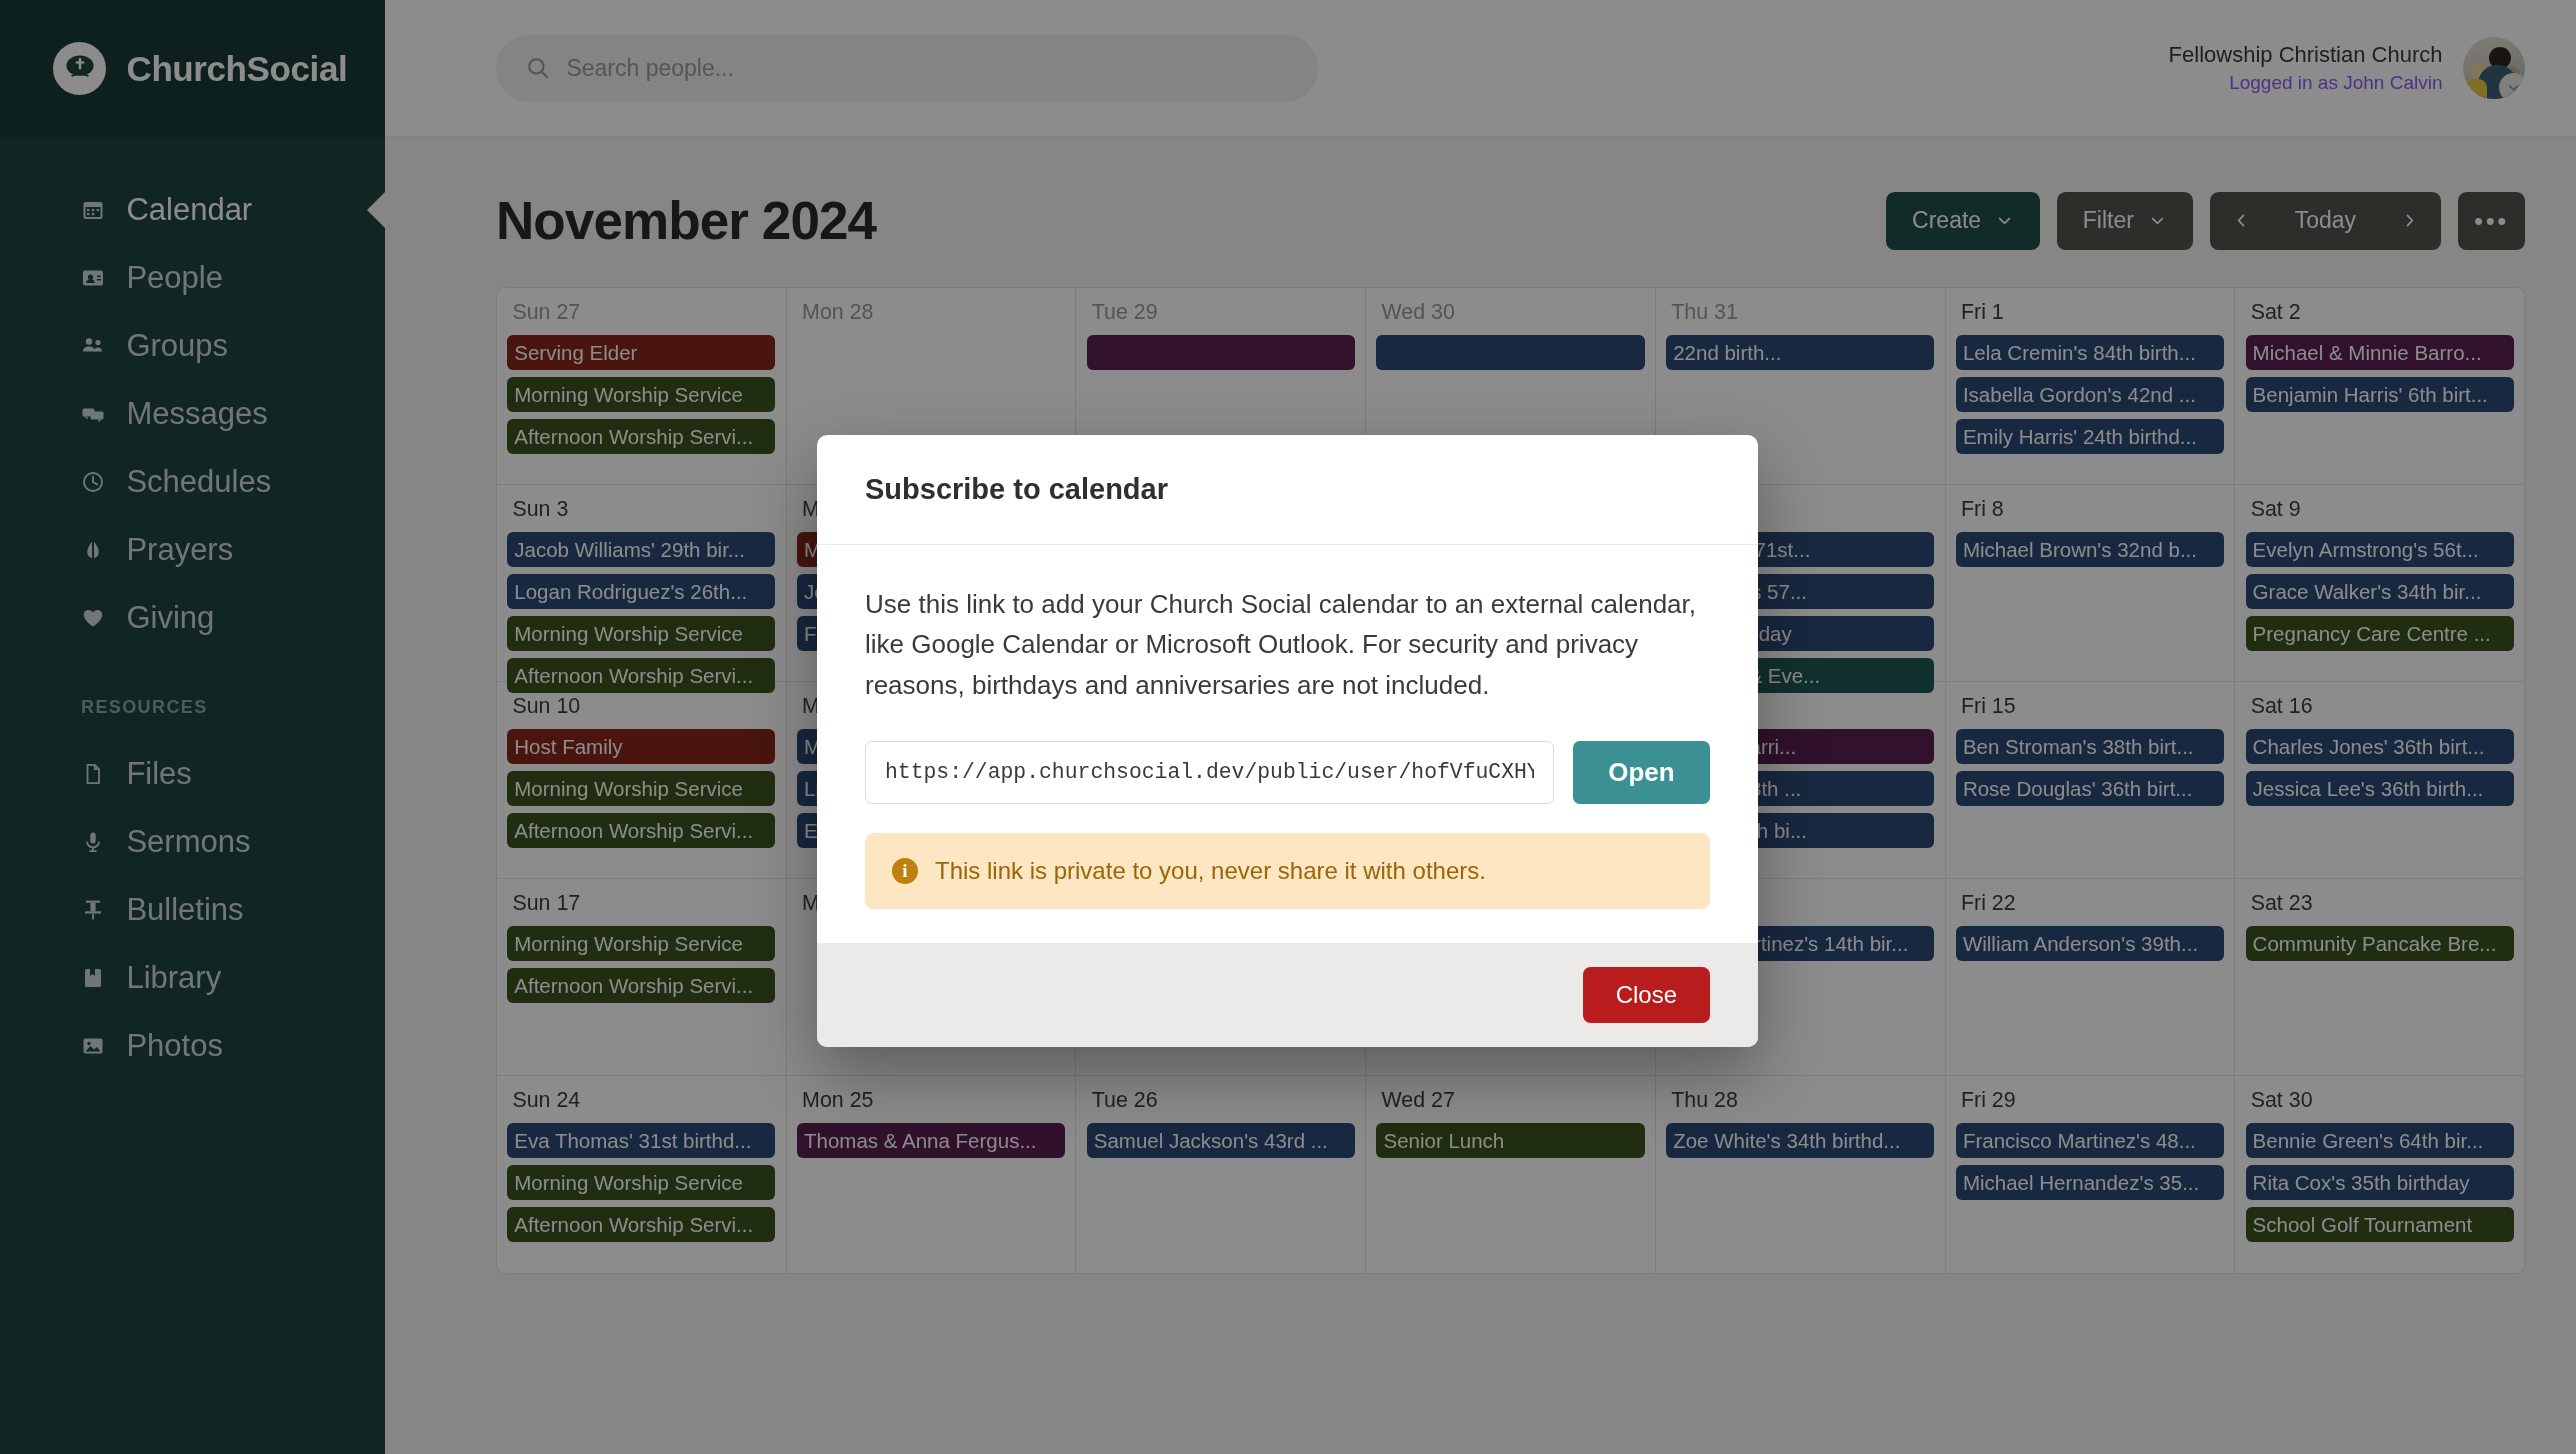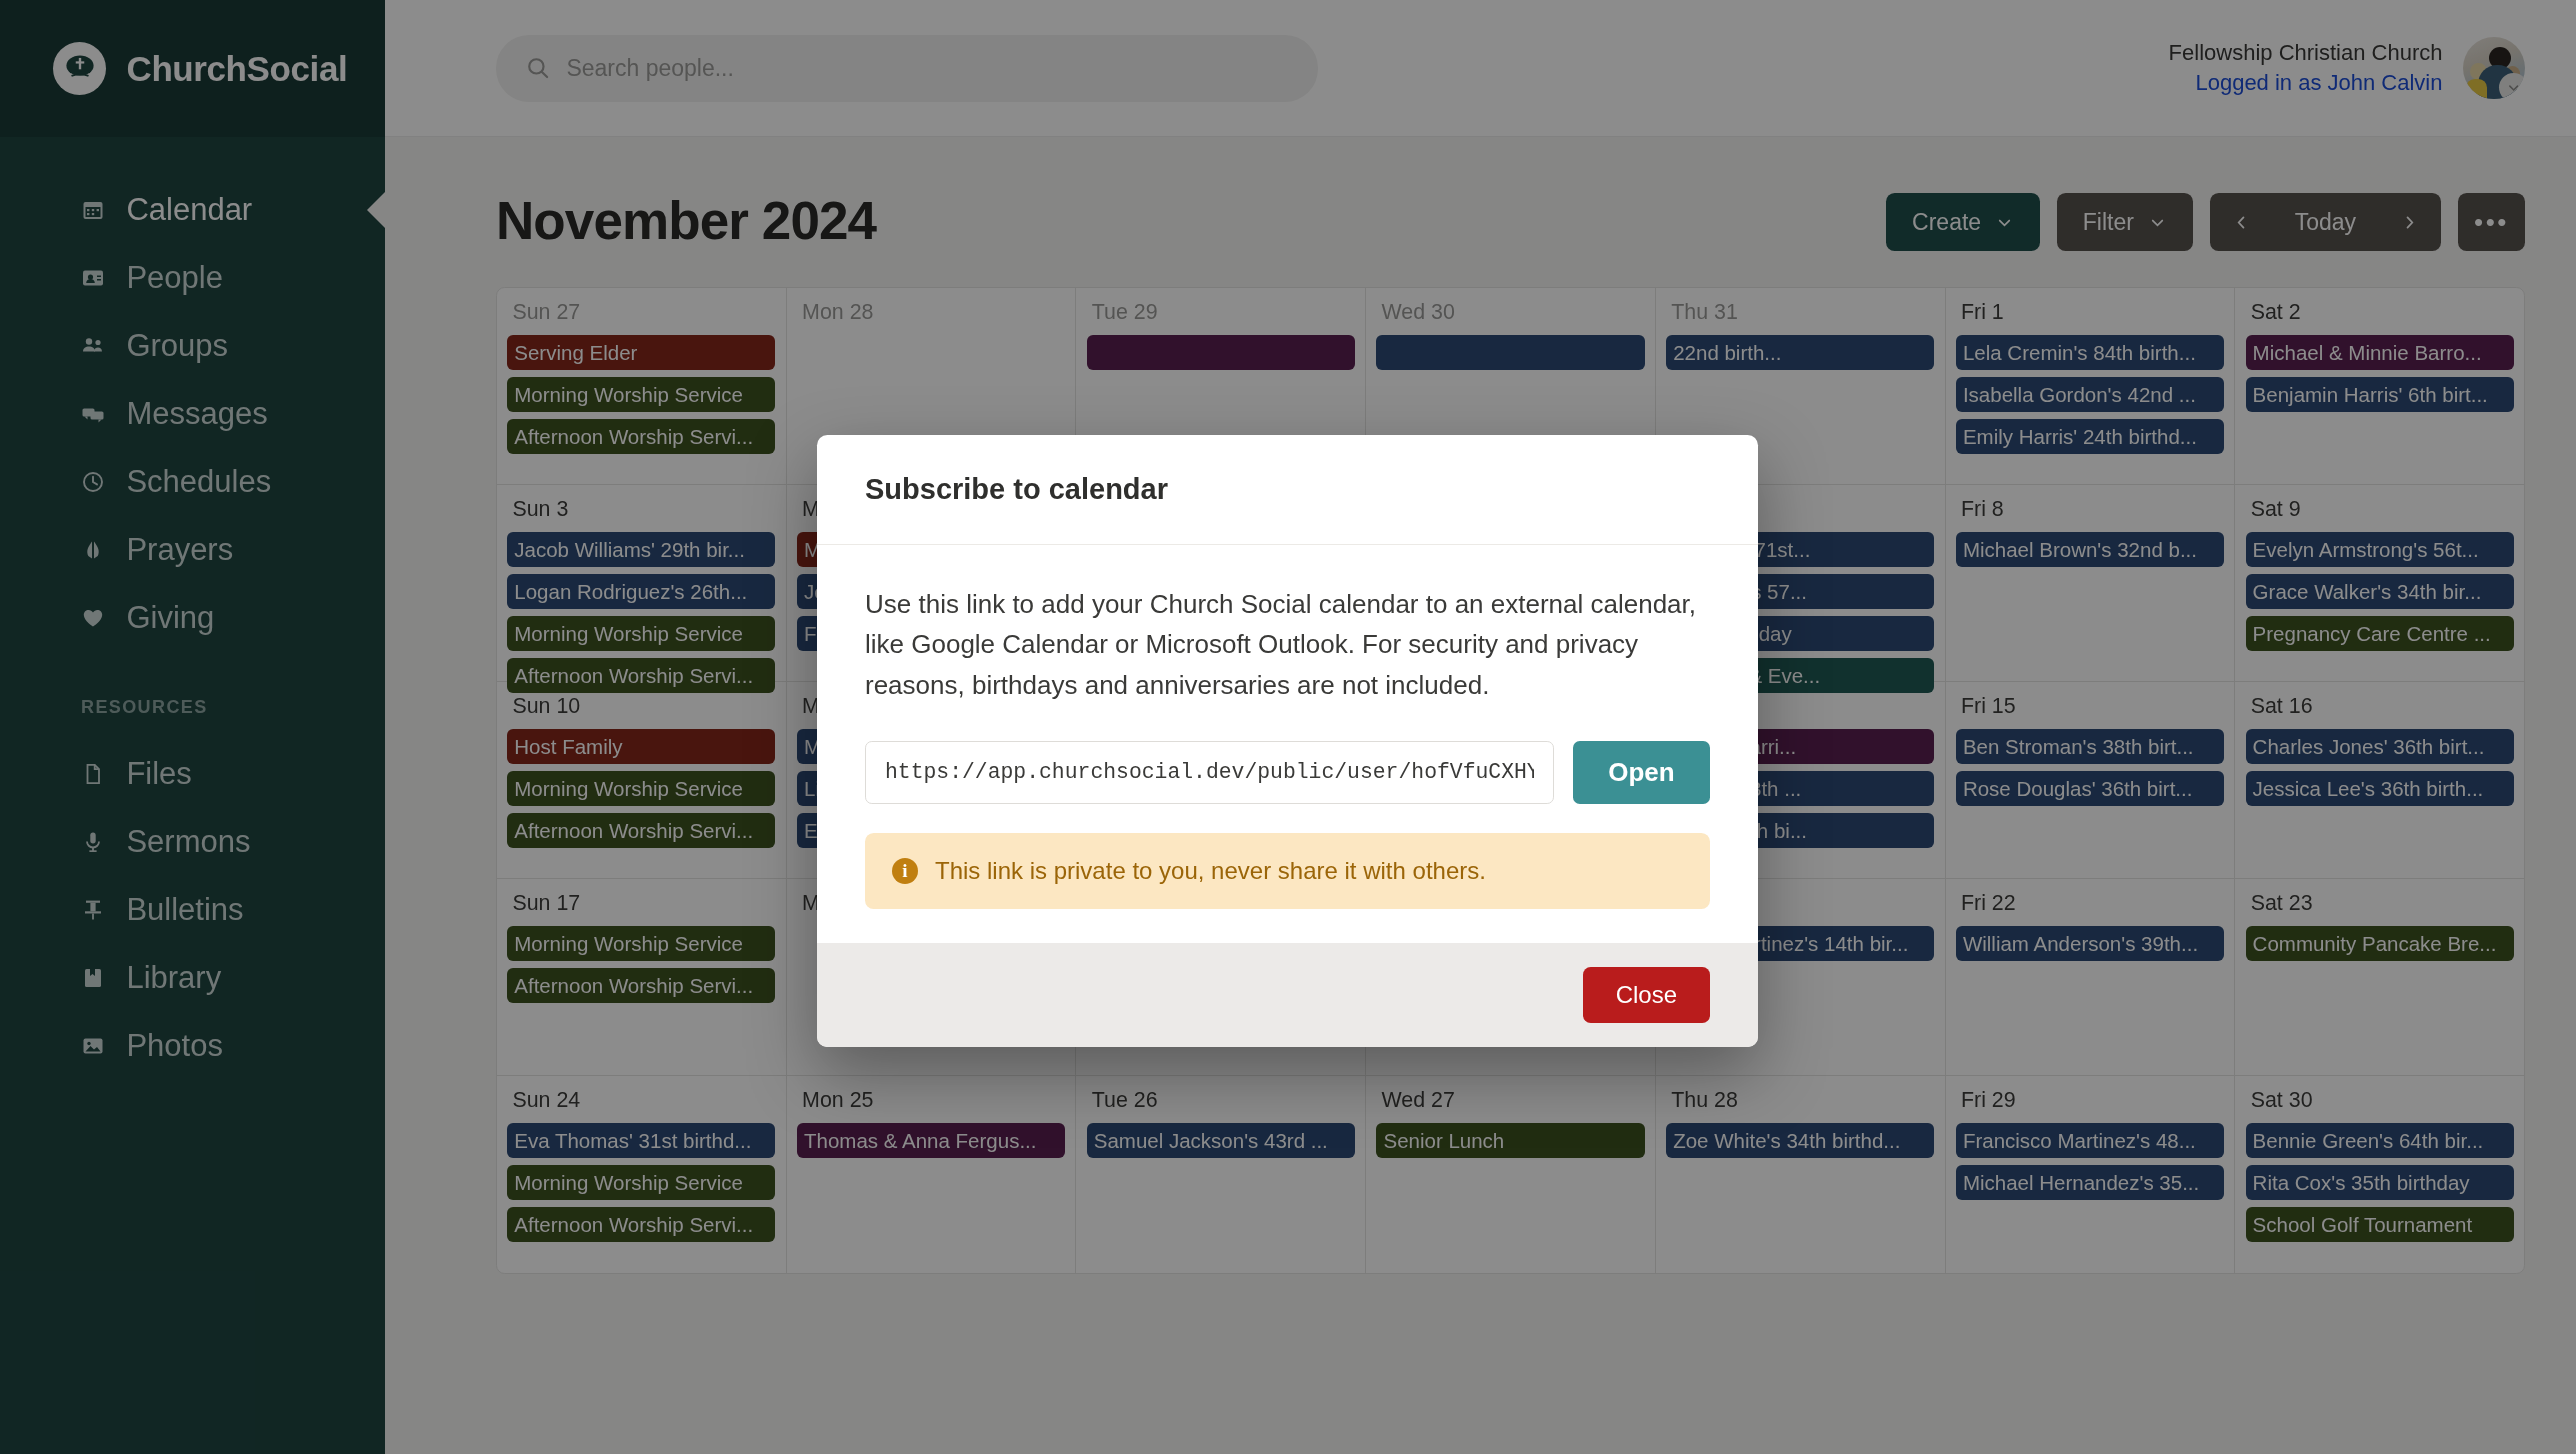--- a/index.html
+++ b/index.html
@@ -64,38 +64,38 @@
   }
   .searchbox {
     width: 822px; height: 67px; border-radius: 33px; background: #f1f1f0;
     display: flex; align-items: center; padding: 0 29px; flex: 0 0 auto;
   }
   .searchbox .ph { color: #9b9b99; font-size: 23px; margin-left: 15.4px; }
   .topbar-spacer { flex: 1 1 auto; }
   .user { display: flex; align-items: center; }
   .user-text { text-align: right; line-height: 1.35; margin-right: 20.5px; }
   .user-church { font-size: 22px; color: #3a3a38; }
-  .user-login { font-size: 22px; color: #1d4ed8; }
+  .user-login { font-size: 19px; color: #8b5cf6; }
   .avatar {
     width: 62px; height: 62px; border-radius: 50%; position: relative;
     background: linear-gradient(160deg,#e9e5df 0%,#d8d2c6 38%,#b9c7cf 70%,#9fb2bd 100%);
     overflow: hidden; flex: 0 0 auto;
   }
   .avatar .f-head { position:absolute; width:22px; height:22px; border-radius:50%; background:#2b2622; top:10.3px; left:26px; }
   .avatar .f-body { position:absolute; width:39px; height:34px; border-radius:19px 19px 0 0; background:#3c6079; bottom:0; left:15.4px; }
   .avatar .f-kid1 { position:absolute; width:17px; height:17px; border-radius:50%; background:#e8d8a8; top:26px; left:6.8px; }
   .avatar .f-kid2 { position:absolute; width:15.4px; height:15.4px; border-radius:50%; background:#cbb089; top:29px; right:5.1px; }
   .avatar .f-yellow { position:absolute; width:20.5px; height:20.5px; border-radius:8.6px 8.6px 0 0; background:#e8c844; bottom:0; left:3.4px; }
   .avatar-caret {
     position: absolute; right: -3.4px; bottom: -3.4px; width: 29px; height: 29px;
     border-radius: 50%; background: #e7e7e6; display: flex; align-items: center; justify-content: center;
   }
 
   .pagehead {
-    display: flex; align-items: flex-end; padding: 53px 51px 0 111px;
+    display: flex; align-items: center; padding: 53px 51px 0 111px;
   }
   .pagetitle { font-size: 53px; font-weight: bold; color: #2a2a28; letter-spacing: -0.9px; }
   .pagehead-spacer { flex: 1 1 auto; }
   .btns { display: flex; align-items: center; gap: 17px; }
   .btn {
     height: 58px; border-radius: 8.6px; display: flex; align-items: center;
     justify-content: center; font-size: 23px; padding: 0 26px; white-space: nowrap;
     color: #ffffff;
   }
   .btn-create { background: #1f4f4c; gap: 13.7px; }

